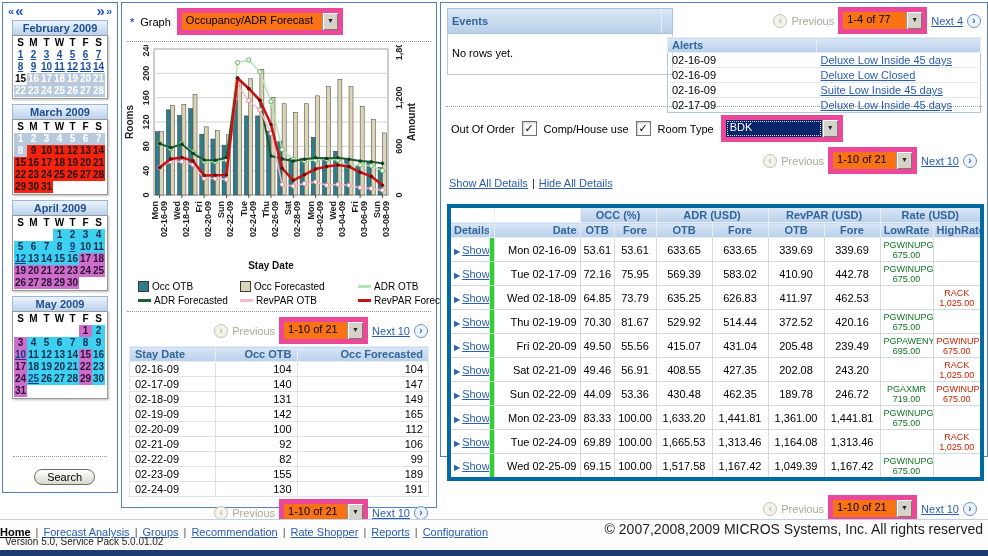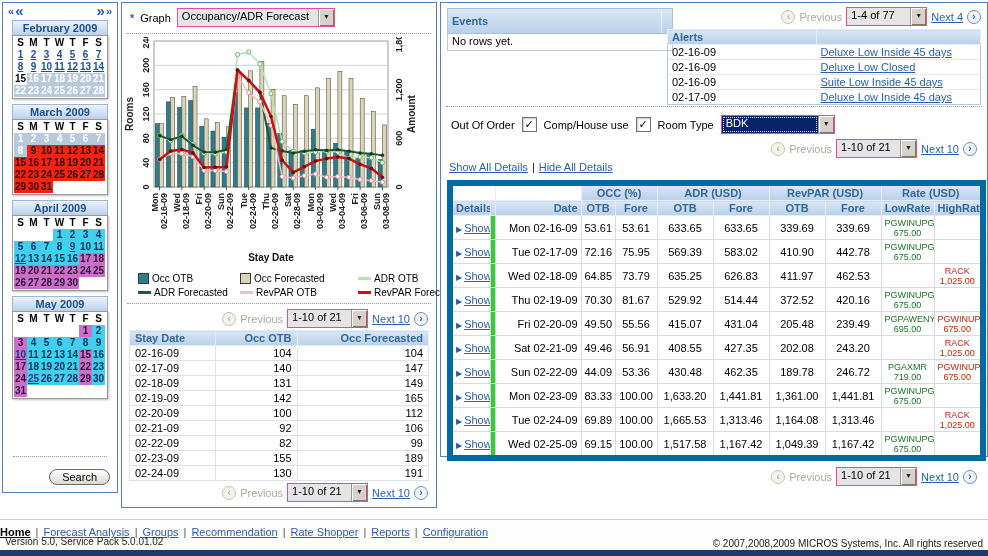--- a/index.html
+++ b/index.html
@@ -22,28 +22,28 @@
   .cal-row{display:flex}
   .cal-cell{width:13px;height:12px;line-height:12px;font-size:10px;font-weight:bold;text-align:center;color:#000}
   .st-lk{color:#1c4fa0;text-decoration:underline}
   .st-pl{color:#000}
   .st-ds{background:#b9c9dd;color:#fff}
   .st-rd{background:#f3230f;color:#241008}
   .st-cy{background:#3ed0f0;color:#0d2f4d}
   .st-pu{background:#cd6ecd;color:#2e1030}
   .undl{text-decoration:underline;color:#123f7d}
   .left-dotted{position:absolute;bottom:32px;left:5px;right:5px}
-  .search-row{position:absolute;bottom:7px;right:7px}
+  .search-row{position:absolute;bottom:7px;right:22px}
   .btn-search{font-family:"Liberation Sans",sans-serif;font-size:11px;padding:1px 12px;
     border:1px solid #6a6a6a;border-radius:9px;background:linear-gradient(#ffffff,#d9d9cf);cursor:pointer}
 
   .dotted{border-top:1px dotted #8a9bb0;margin:3px 5px;height:0}
 
   
-  .select-box{display:inline-flex;align-items:stretch;border:1px solid #ec4899;background:#e5e5e5;height:17px;vertical-align:middle}
+  .select-box{display:inline-flex;align-items:stretch;border:5px solid #ec4899;background:#f97316;height:17px;vertical-align:middle}
   .sb-val{padding:0 4px;font-size:11px;white-space:nowrap;line-height:15px}
   .sb-btn{width:15px;background:#d6d2ca;border-left:1px solid #98988a;
     box-shadow:inset 1px 1px 0 #fff,inset -1px -1px 0 #7a7a6a;
     font-size:7px;line-height:15px;text-align:center;color:#222}
   .room-sel .sb-val{background:#0a246a;color:#fff;min-width:88px;outline:1px dotted #cfd8ff;outline-offset:-2px}
   .graph-sel .sb-val{min-width:132px}
   .pag-sel .sb-val{min-width:55px}
   .link{color:#2a5db0;text-decoration:underline;cursor:pointer}
   .pagination{display:inline-flex;align-items:center;gap:4px;font-size:11px}
   .pag-circle{display:inline-block;width:12px;height:12px;border-radius:50%;text-align:center;
@@ -70,39 +70,39 @@
   .stay-table td{border:1px solid #dde2e9;padding:0 5px;height:14px}
   .stay-table td.num{text-align:right}
 
   
   .rp-top{position:relative;height:100px}
   .events-box{position:absolute;left:6px;top:5px;width:226px;font-size:11px}
   .events-head{display:flex;background:linear-gradient(#d9e6f5,#b9d0ea);border:1px solid #a8c0dc;
     color:#336699;font-weight:bold}
   .eh-main{flex:1;padding:6px 4px}
   .eh-side{width:10px;border-left:1px solid #e6eef8}
-  .events-body{border:1px solid #c0cad6;border-top:none;padding:1px 4px;height:14px}
+  .events-body{border:1px solid #c0cad6;border-top:none;padding:13px 4px;height:14px}
   .alerts-box{position:absolute;right:6px;top:4px;width:314px}
   .alerts-pag{display:flex;justify-content:flex-end;margin-bottom:3px}
   .alerts-table{width:100%;border-collapse:collapse;font-size:11px;border:1px solid #b6c6da}
   .alerts-table th{background:linear-gradient(#d9e6f5,#b9d0ea);color:#336699;text-align:left;
     padding:0 4px;height:14px;font-weight:bold;border:1px solid #e6edf6}
   .alerts-table td{height:14px;padding:0 4px;border-top:1px solid #e2e8f0}
   .alerts-date{width:64px}
 
   .filter-row{display:flex;align-items:center;gap:7px;padding:5px 10px 3px;font-size:11px}
   .cb{width:13px;height:13px;border:1px solid #707070;background:#fff;display:inline-flex;
     align-items:center;justify-content:center;font-size:11px;line-height:11px;
     box-shadow:inset 1px 1px 2px #c9c9c9;cursor:pointer}
   .rp-pag{display:flex;justify-content:flex-end;align-items:center;padding:2px 10px}
   .detail-links{padding:1px 8px 3px;font-size:11px}
   .dl-sep{margin:0 4px;color:#222}
 
-  .main-table{width:533px;margin:4px 6px;border-collapse:collapse;table-layout:fixed;
-    font-size:11px;border:6px solid #0369a1}
+  .main-table{width:533px;margin:12px 6px;border-collapse:collapse;table-layout:fixed;
+    font-size:11px;border:4px solid #0369a1}
   .main-table th{background:linear-gradient(#d9e6f5,#b9d0ea);color:#336699;font-weight:bold;
     height:14px;border:1px solid #e6edf6;padding:0 3px;overflow:hidden}
   .main-table th.g-empty{background:#fff;border-color:#fff #e6edf6 #e6edf6 #fff}
   .main-table th.h-date{text-align:right}
   .main-table th.h-details{text-align:center}
   .main-table td{border:1px solid #d6dbe2;height:23px;padding:0 3px;overflow:hidden;background:#fff}
   .main-table td.num{text-align:center}
   .main-table td.date-cell{text-align:right;white-space:nowrap}
   .main-table td.bar-cell{background:#2fd12f;padding:0}
   .show-cell{white-space:nowrap;padding-left:2px}
@@ -110,21 +110,21 @@
   .rate{text-align:center;font-size:9px;line-height:10px}
   .rate.green{color:#117722}
   .rate.red{color:#cc2200}
 
   
   .footer{position:absolute;left:0;bottom:0;width:988px;height:36px;border-top:1px solid #c3cede;background:#fdfdfe}
   .footer-nav{text-align:left;margin-top:6px;font-size:11px}
   .fnav-sep{color:#555;margin:0 5px}
   .fnav-current{color:#000;font-weight:bold;text-decoration:underline;cursor:pointer}
   .version{position:absolute;left:5px;bottom:9px;font-size:10px;color:#222}
-  .copyright{position:absolute;right:5px;bottom:7px;font-size:10px;color:#222}
+  .copyright{position:absolute;right:5px;bottom:19px;font-size:14px;color:#222}
   .bottom-bar{position:absolute;left:0;bottom:0;width:100%;height:6px;background:#1c3a70}
 </style>
 </head>
 <body>
 
 <div class="panel" id="left-panel">
   <div class="cal-nav">
     <span class="nav-group">
       <span class="nav-arrow nav-sm">«</span>
       <span class="nav-arrow nav-lg">«</span>

